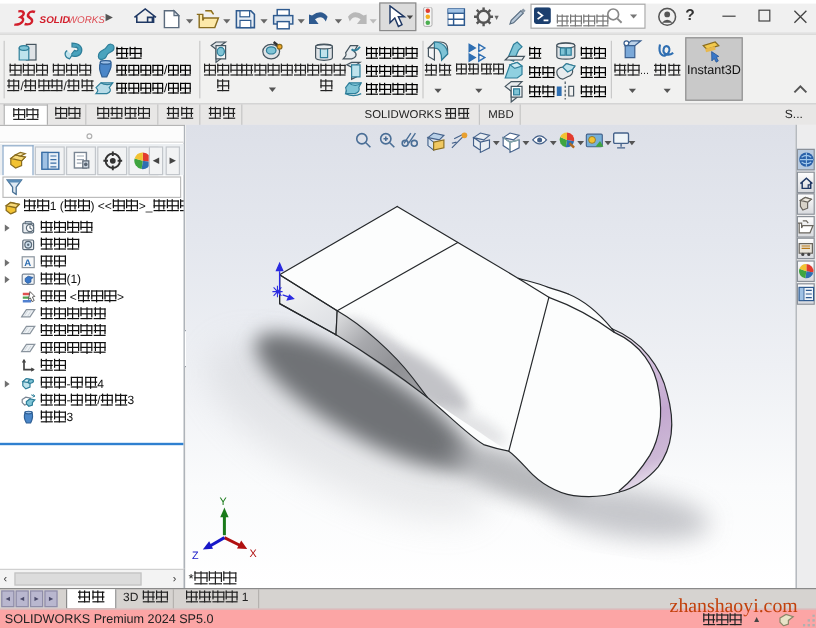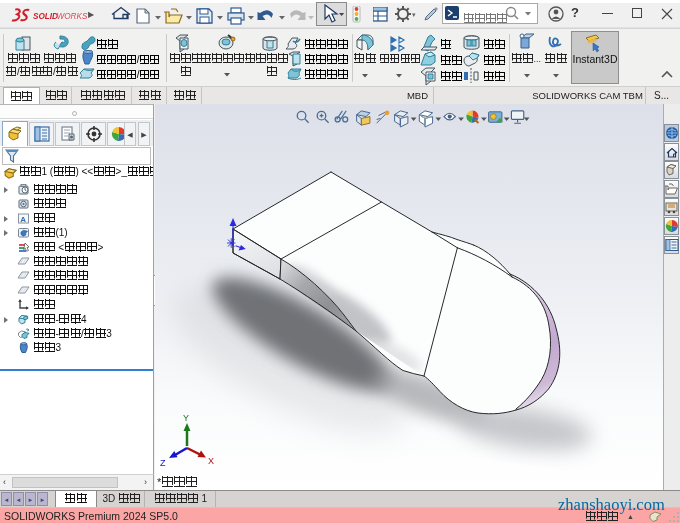--- a/index.html
+++ b/index.html
@@ -242,22 +242,22 @@
     <div class="ab" style="left:506px;top:24px;width:40px;text-align:center;font-size:10px;color:#222;line-height:12px"><i class="z" style="width:10px;height:10px"></i><i class="z" style="width:10px;height:10px"></i><span style="font-size:9px">...</span></div>
     <div class="ab" style="left:536px;top:24px;width:40px;text-align:center;font-size:10px;color:#222;line-height:12px"><i class="z" style="width:10px;height:10px"></i><i class="z" style="width:10px;height:10px"></i></div>
     <div class="ab" style="left:571px;top:24px;width:48px;text-align:center;font-size:10.5px;color:#111">Instant3D</div>
   </div>
 <div class="ab" style="left:0;top:86px;width:680px;height:18px;background:#e8e7e6;border-top:1px solid #cfcfcf">
     <div class="ab" style="left:3px;top:0;width:37px;height:18px;background:#fff;border:1px solid #b0b0b0;border-bottom:none;text-align:center;font-size:10px;color:#222;line-height:17px"><i class="z" style="width:10px;height:10px"></i><i class="z" style="width:10px;height:10px"></i></div>
     <div class="ab" style="left:42px;top:0;width:30px;height:18px;border-right:1px solid #c5c5c5;text-align:center;font-size:10px;color:#222;line-height:17px"><i class="z" style="width:10px;height:10px"></i><i class="z" style="width:10px;height:10px"></i></div>
     <div class="ab" style="left:75px;top:0;width:57px;height:18px;border-right:1px solid #c5c5c5;text-align:center;font-size:10px;color:#222;line-height:17px"><i class="z" style="width:10px;height:10px"></i><i class="z" style="width:10px;height:10px"></i><i class="z" style="width:10px;height:10px"></i><i class="z" style="width:10px;height:10px"></i></div>
     <div class="ab" style="left:134px;top:0;width:33px;height:18px;border-right:1px solid #c5c5c5;text-align:center;font-size:10px;color:#222;line-height:17px"><i class="z" style="width:10px;height:10px"></i><i class="z" style="width:10px;height:10px"></i></div>
     <div class="ab" style="left:169px;top:0;width:33px;height:18px;border-right:1px solid #c5c5c5;text-align:center;font-size:10px;color:#222;line-height:17px"><i class="z" style="width:10px;height:10px"></i><i class="z" style="width:10px;height:10px"></i></div>
+    <div class="ab" style="left:296px;top:0;width:104px;height:18px;border-right:1px solid #c5c5c5;text-align:center;font-size:9.5px;color:#222;line-height:17px">SOLIDWORKS <i class="z" style="width:9px;height:9px"></i><i class="z" style="width:9px;height:9px"></i></div>
     <div class="ab" style="left:402px;top:0;width:32px;height:18px;border-right:1px solid #c5c5c5;text-align:center;font-size:9.5px;color:#222;line-height:17px">MBD</div>
-    <div class="ab" style="left:530px;top:0;width:116px;height:18px;border-right:1px solid #c5c5c5;text-align:center;font-size:9.5px;color:#222;line-height:17px">SOLIDWORKS CAM TBM</div>
     <div class="ab" style="left:648px;top:0;width:30px;height:18px;font-size:10px;color:#222;line-height:17px;padding-left:6px">S...</div>
   </div>
 <div class="ab" style="left:0;top:104px;width:154px;height:386px;background:#fff;border-right:1px solid #9aa0a8;border-top:1px solid #b5b5b5">
     <div class="ab" style="left:0;top:0;width:153px;height:14px;background:#fcfcfc;border-bottom:1px solid #d8d8d8"></div>
     <div class="ab" style="left:72px;top:6px;width:5px;height:5px;border:1px solid #b0b0b0;border-radius:50%"></div>
     <div class="ab" style="left:0;top:15px;width:153px;height:26px;background:#eceff2"></div>
     <div class="ab" style="left:2px;top:16px;width:26px;height:25px;background:#fff;border:1px solid #8aa8c8;border-bottom:none"></div>
     <svg class="ab" style="left:7px;top:20px" width="17" height="17" viewBox="0 0 17 17">
 <path d="M2 7 l4 -3 8 2 -3 3 v4 l-5 2 -4 -3 z" fill="#f2c232" stroke="#8a6d1f"></path>
 <path d="M2 7 l4 -3 8 2 -3 3 z" fill="#f8da7a" stroke="#8a6d1f"></path>
@@ -599,12 +599,12 @@
 <g fill="#b0b0b0">
         <rect x="8" y="0" width="2" height="2"></rect>
         <rect x="8" y="4" width="2" height="2"></rect>
         <rect x="8" y="8" width="2" height="2"></rect>
         <rect x="4" y="4" width="2" height="2"></rect>
         <rect x="4" y="8" width="2" height="2"></rect>
         <rect x="0" y="8" width="2" height="2"></rect>
       </g>
     </svg>
   </div>
-<div class="ab" style="left:558px;top:495px;font-family:'Liberation Serif',serif;font-size:16.5px;color:#0369a1;letter-spacing:0px">zhanshaoyi.com</div>
+<div class="ab" style="left:558px;top:495px;font-family:'Liberation Serif',serif;font-size:16.5px;color:#c2410c;letter-spacing:0px">zhanshaoyi.com</div>
 </body></html>

